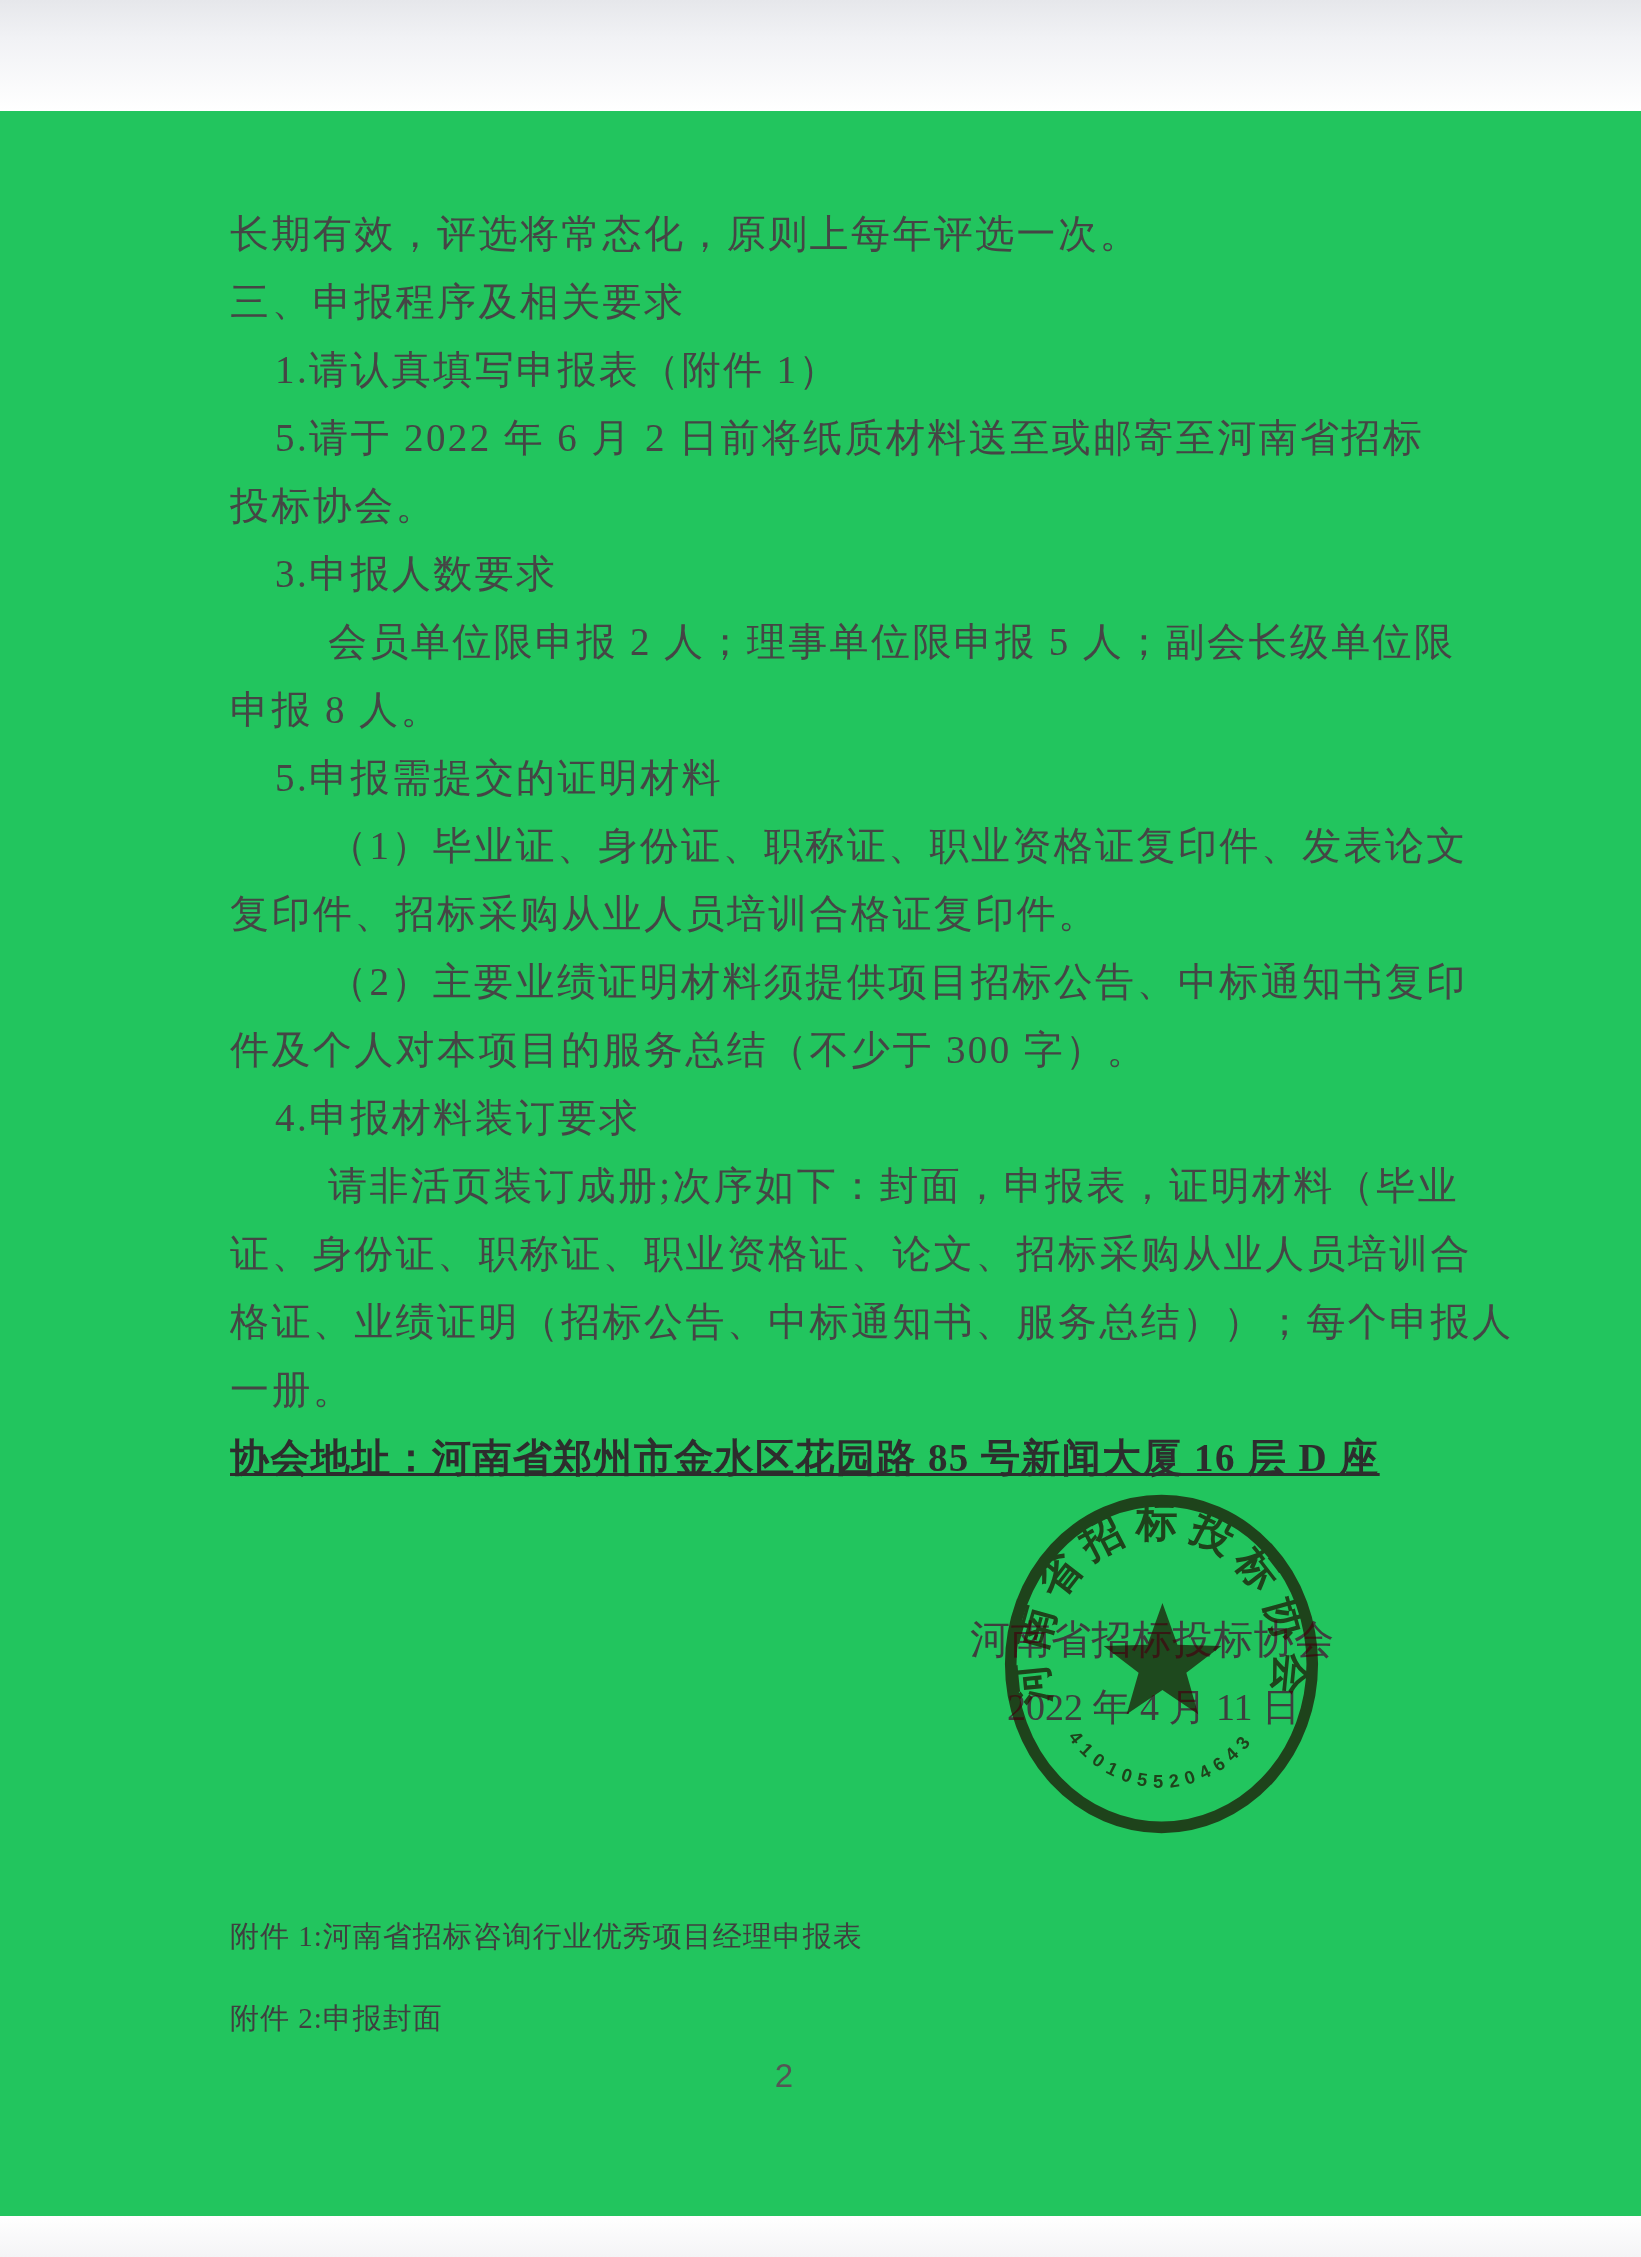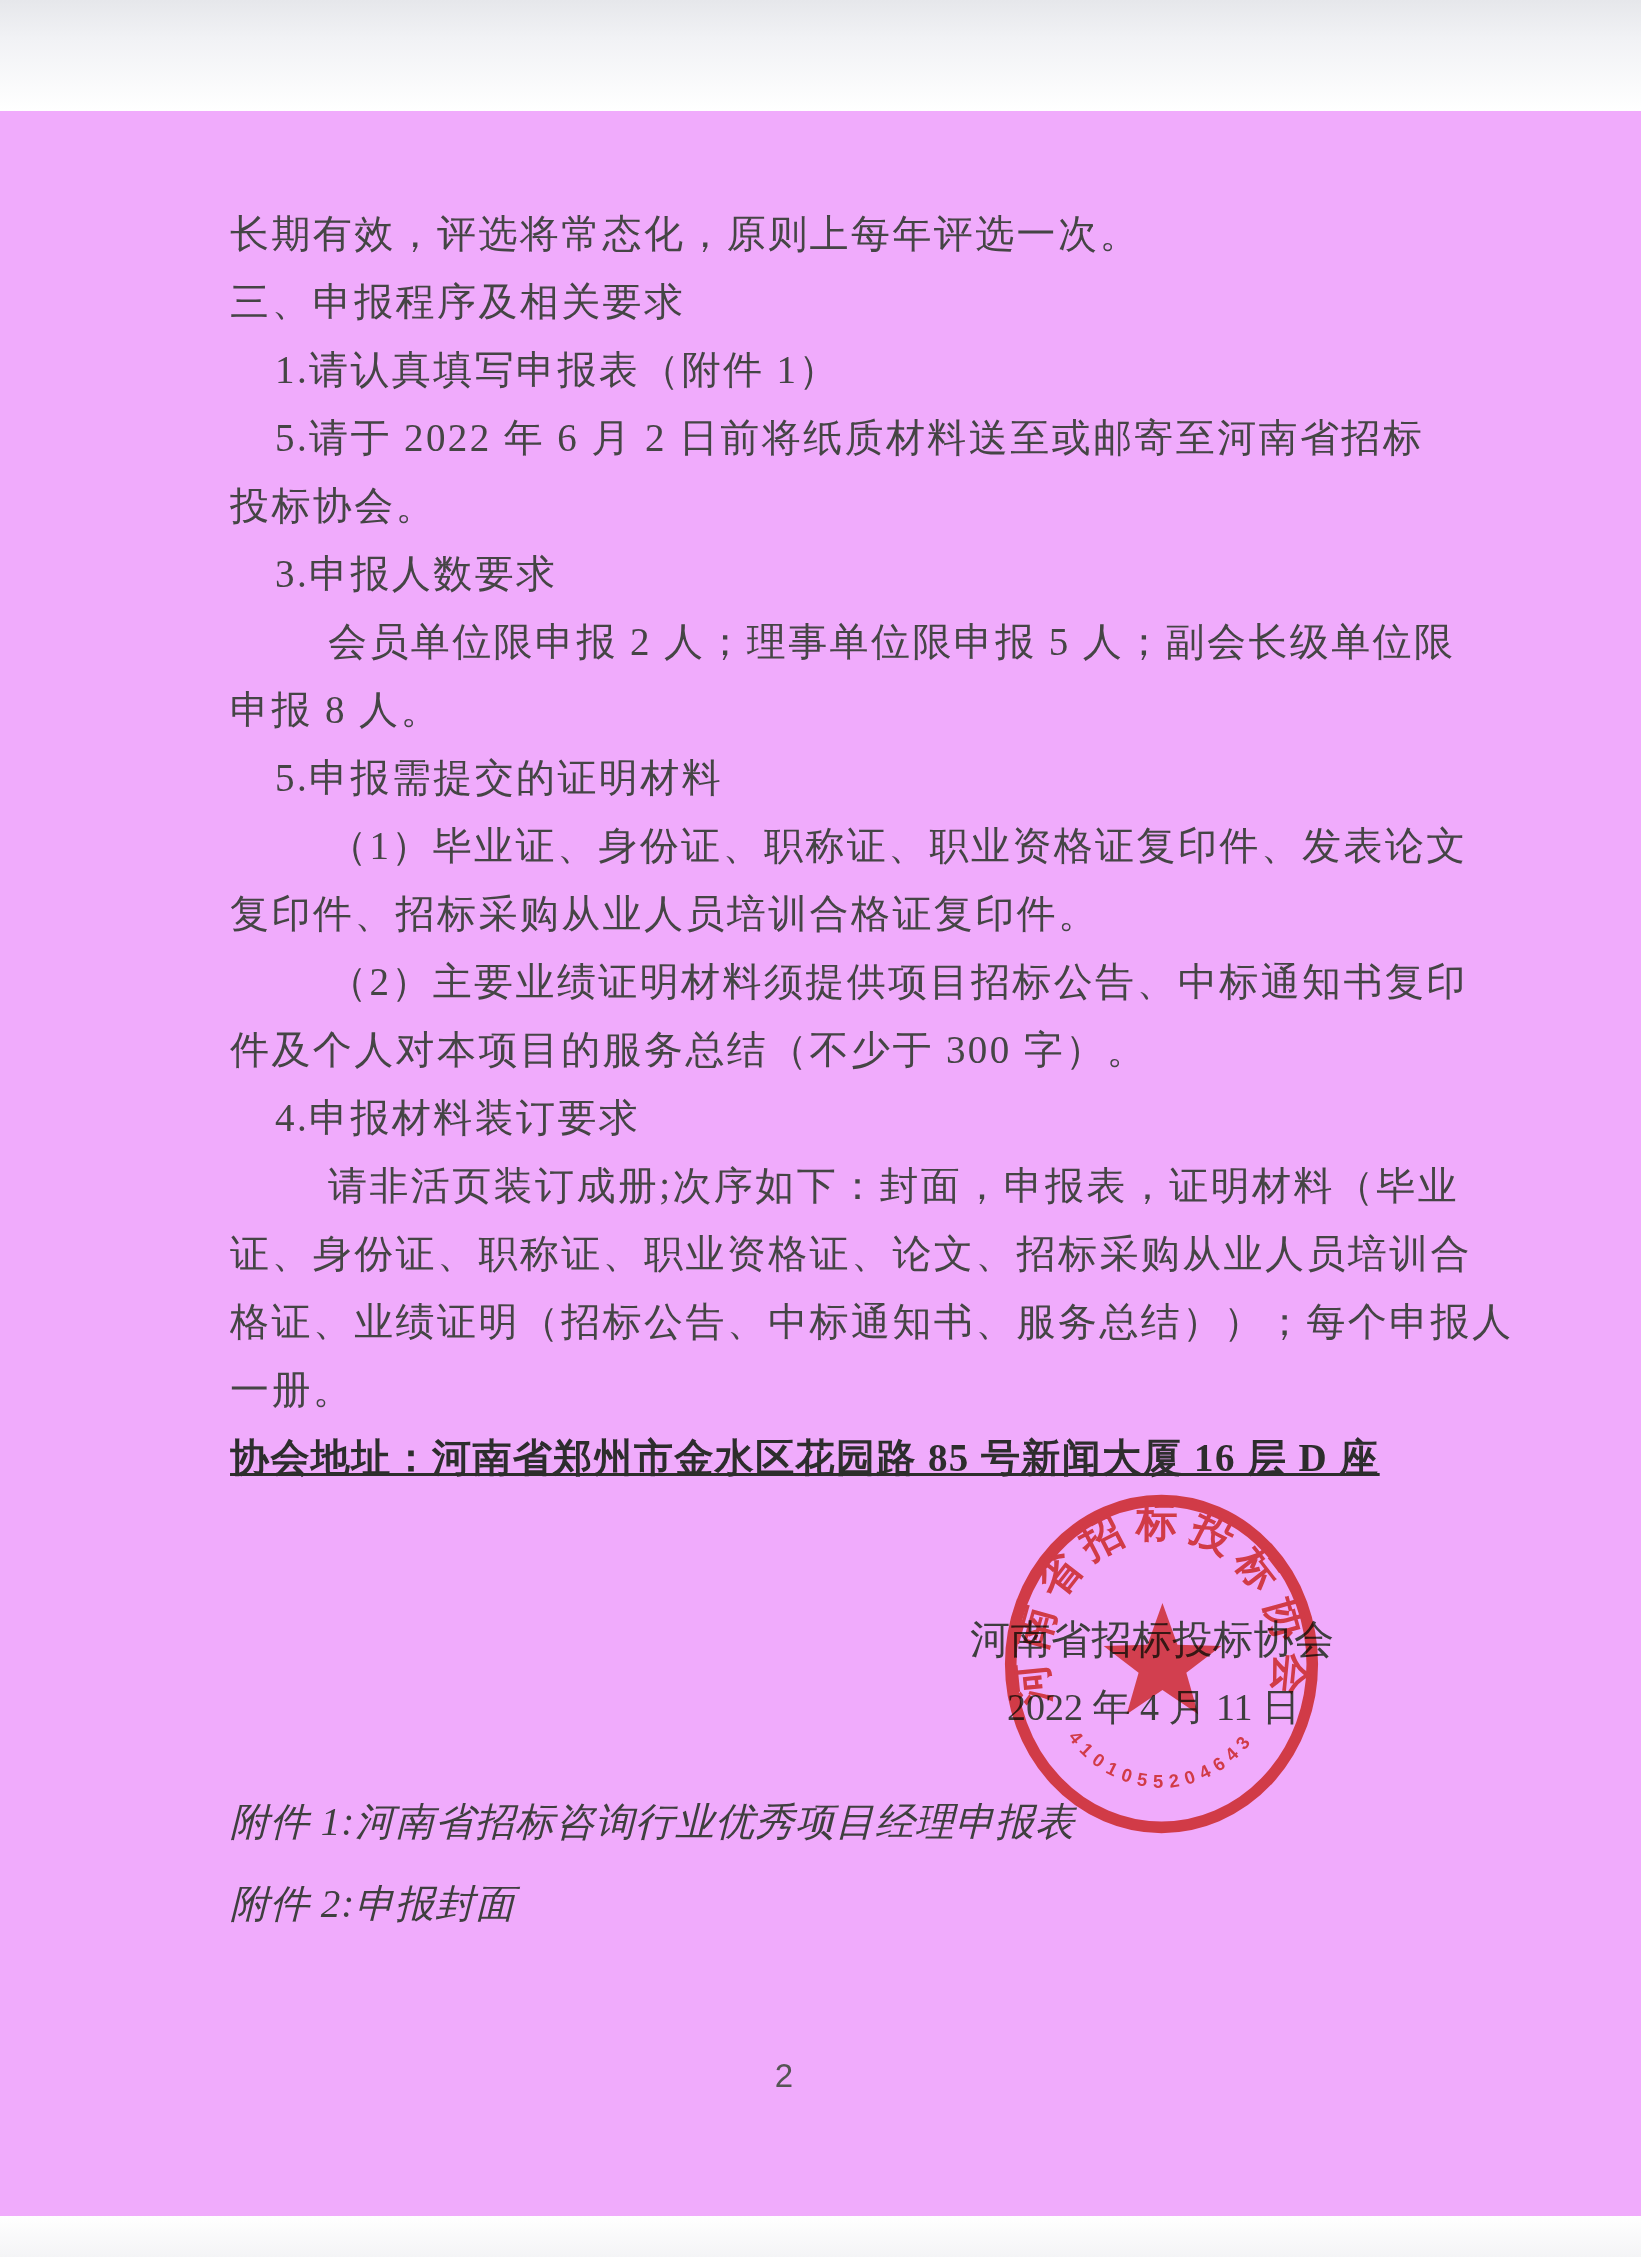--- a/index.html
+++ b/index.html
@@ -1,19 +1,19 @@
 <!DOCTYPE html>
 <html><head>
 <meta charset="utf-8">
 <style>
   html,body{margin:0;padding:0;background:#9a9a9a;}
   .page{
     position:relative;
     width:1641px;height:2257px;
-    background:#f0abfc;
+    background:#22c55e;
     overflow:hidden;
     font-family:"Liberation Serif","DejaVu Serif",serif;
   }
   .scan-top{
     position:absolute;left:0;top:0;right:0;height:111px;
     background:linear-gradient(180deg,#e6e7eb 0%,#f1f2f5 35%,#ffffff 100%);
   }
   .scan-bottom{
     position:absolute;left:0;bottom:0;right:0;height:41px;
     background:linear-gradient(0deg,#f4f4f6 0%,#ffffff 100%);
@@ -44,22 +44,22 @@
   }
   .seal .arc-label{
     font-family:"Liberation Serif","DejaVu Serif",serif;
     font-size:43px;font-weight:700;letter-spacing:10px;
   }
   .seal .serial-label{
     font-family:"Liberation Sans","DejaVu Sans",sans-serif;
     font-size:19px;font-weight:700;letter-spacing:7px;
   }
   .attachments{
-    position:absolute;left:230px;top:1788px;width:1159px;
-    font-size:39px;color:#3f3f3f;letter-spacing:1px;font-style:italic;
+    position:absolute;left:230px;top:1902px;width:1159px;
+    font-size:29px;color:#3f3f3f;letter-spacing:1px;
   }
   .attachments .line{white-space:nowrap;height:82px;line-height:68px;}
   .page-number{
     position:absolute;left:0;top:2057px;width:1568px;
     text-align:center;
     font-family:"Liberation Sans","DejaVu Sans",sans-serif;
     font-size:33px;color:#555555;
   }
 </style>
 </head>

